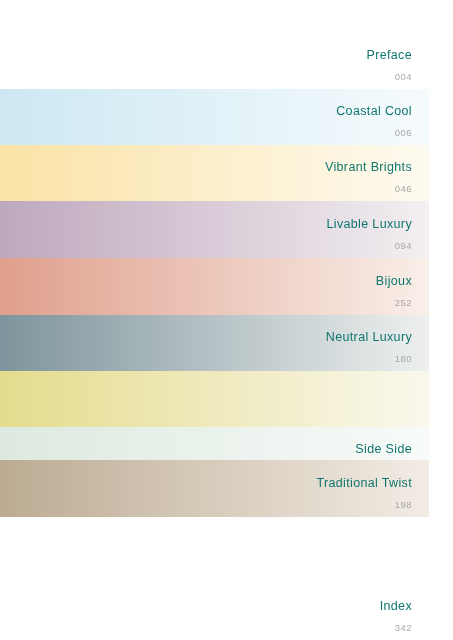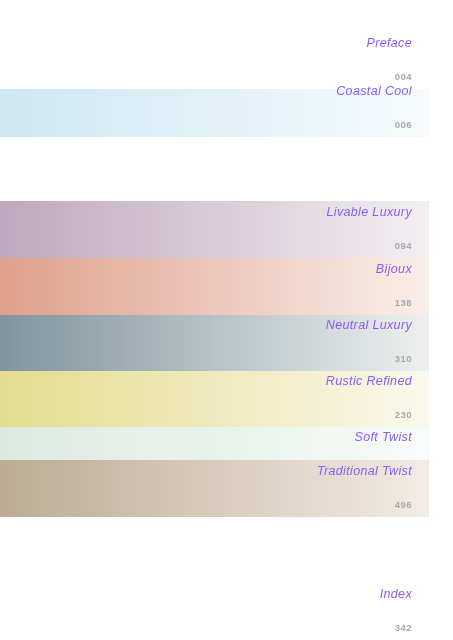--- a/index.html
+++ b/index.html
@@ -46,93 +46,95 @@
     bottom: 8px;
     text-align: right;
     line-height: 1;
   }
 
   .entry-title {
     display: block;
     font-size: 12.5px;
     font-weight: 400;
     letter-spacing: 0.35px;
-    color: #8b5cf6;
+    color: #0f766e;
     white-space: nowrap;
-    font-style: italic;
   }
 
   .entry-page {
     display: block;
-    margin-top: 22px;
+    margin-top: 10px;
     font-size: 9.5px;
-    font-weight: 700;
+    font-weight: 400;
     letter-spacing: 0.5px;
     color: #a7a9ab;
     white-space: nowrap;
   }
 </style>
 </head>
 <body>
 
 <div id="toc-page">
 
 <div class="toc-entry plain" style="top: 0px; height: 89px;">
       <div class="entry-text">
         <span class="entry-title">Preface</span>
         <span class="entry-page">004</span>
       </div>
     </div>
-    <div class="toc-entry" style="top: 89px; height: 48px;">
+    <div class="toc-entry" style="top: 89px; height: 56px;">
       <div class="band" style="width: 429px; background: linear-gradient(to right, rgb(205, 232, 242) 0%, rgb(246, 251, 253) 100%);"></div>
       <div class="entry-text">
         <span class="entry-title">Coastal Cool</span>
         <span class="entry-page">006</span>
+      </div>
+    </div>
+    <div class="toc-entry" style="top: 145px; height: 56px;">
+      <div class="band" style="width: 429px; background: linear-gradient(to right, rgb(251, 227, 166) 0%, rgb(253, 250, 240) 100%);"></div>
+      <div class="entry-text">
+        <span class="entry-title">Vibrant Brights</span>
+        <span class="entry-page">046</span>
       </div>
     </div>
     <div class="toc-entry" style="top: 201px; height: 57px;">
       <div class="band" style="width: 429px; background: linear-gradient(to right, rgb(190, 168, 189) 0%, rgb(243, 239, 242) 100%);"></div>
       <div class="entry-text">
         <span class="entry-title">Livable Luxury</span>
         <span class="entry-page">094</span>
       </div>
     </div>
     <div class="toc-entry" style="top: 258px; height: 57px; padding-left: 11px;">
       <div class="band" style="width: 429px; background: linear-gradient(to right, rgb(223, 159, 140) 0%, rgb(249, 239, 233) 100%);"></div>
       <div class="entry-text">
         <span class="entry-title">Bijoux</span>
-        <span class="entry-page">138</span>
+        <span class="entry-page">252</span>
       </div>
     </div>
     <div class="toc-entry" style="top: 315px; height: 56px;">
       <div class="band" style="width: 429px; background: linear-gradient(to right, rgb(126, 148, 156) 0%, rgb(238, 240, 239) 100%);"></div>
       <div class="entry-text">
         <span class="entry-title">Neutral Luxury</span>
-        <span class="entry-page">310</span>
+        <span class="entry-page">180</span>
       </div>
     </div>
     <div class="toc-entry" style="top: 371px; height: 56px;">
       <div class="band" style="width: 429px; background: linear-gradient(to right, rgb(228, 220, 141) 0%, rgb(250, 248, 237) 100%);"></div>
-      <div class="entry-text">
-        <span class="entry-title">Rustic Refined</span>
-        <span class="entry-page">230</span>
-      </div>
     </div>
     <div class="toc-entry" style="top: 427px; height: 56px;">
       <div class="band" style="width: 429px; background: linear-gradient(to right, rgb(221, 233, 224) 0%, rgb(248, 251, 249) 100%);"></div>
       <div class="entry-text">
-        <span class="entry-title">Soft Twist</span>
+        <span class="entry-title">Side Side</span>
         <span class="entry-page">274</span>
       </div>
     </div>
     <div class="toc-entry" style="top: 460px; height: 57px;">
       <div class="band" style="width: 429px; background: linear-gradient(to right, rgb(188, 171, 146) 0%, rgb(242, 236, 229) 100%);"></div>
       <div class="entry-text">
         <span class="entry-title">Traditional Twist</span>
-        <span class="entry-page">496</span>
+        <span class="entry-page">198</span>
       </div>
     </div>
     <div class="toc-entry plain" style="top: 540px; height: 100px; border-radius: 29px;">
       <div class="entry-text">
         <span class="entry-title">Index</span>
         <span class="entry-page">342</span>
       </div>
     </div>
   </div>
 

